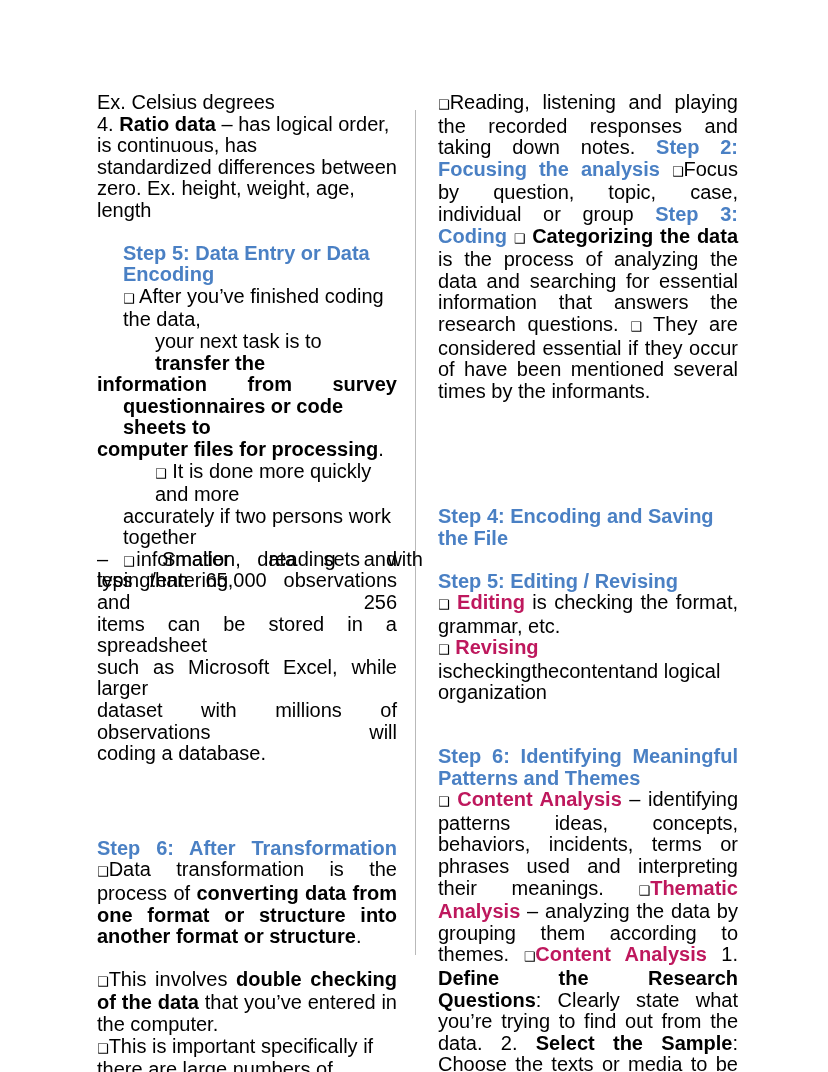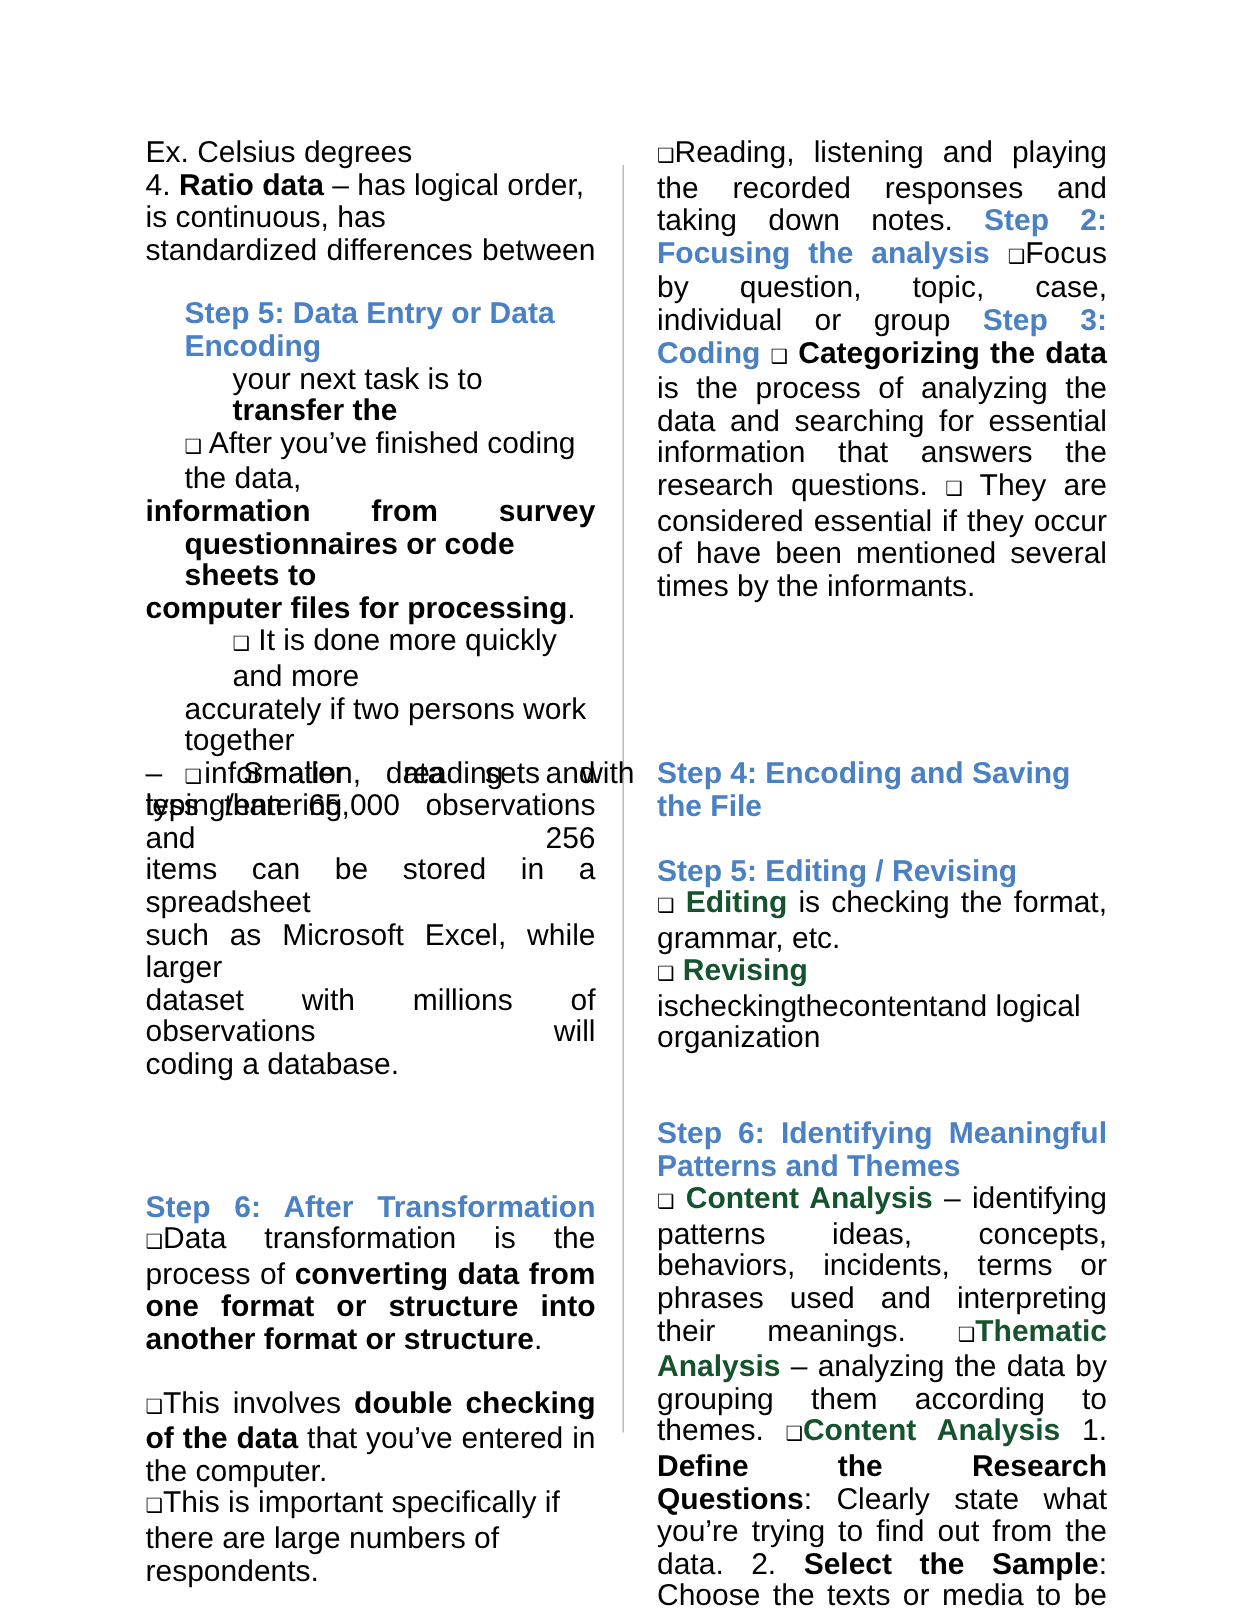--- a/index.html
+++ b/index.html
@@ -45,21 +45,21 @@
   }
 
   p {
     margin: 0;
     padding: 0;
   }
   .just   { text-align: justify; text-align-last: left; }
   .left   { text-align: left; }
   .b      { font-weight: bold; }
   .blue   { color: #4a80c4; font-weight: bold; }
-  .orange { color: #14532d; font-weight: bold; }
+  .orange { color: #be185d; font-weight: bold; }
   .box::before {
     content: "\2751";
   }
   .cb {
     font-family: "DejaVu Sans", sans-serif;
     font-size: 13px;
   }
 
   .gap-s  { height: 10px; }
   .gap-m  { height: 21px; }
@@ -94,28 +94,29 @@
 
   <div id="columns">
 
     <div class="col col-left">
 
       <p class="left">Ex. Celsius degrees</p>
 
       <p class="left"><span>4. </span><span class="b">Ratio data</span><span> – has logical order, is continuous, has</span></p>
 
       <p class="spread">standardized differences between</p>
+      <p class="left">zero. Ex. height, weight, age, length</p>
 
       <div class="gap-m"></div>
 
       <p class="left indent-1 blue">Step 5: Data Entry or Data Encoding</p>
 
+      <p class="left indent-1"><span class="cb box"></span><span> After you’ve finished coding the data,</span></p>
+
       <p class="left indent-2"><span>your next task is to </span><span class="b">transfer the</span></p>
-
-      <p class="left indent-1"><span class="cb box"></span><span> After you’ve finished coding the data,</span></p>
 
       <p class="spread b">information from survey</p>
       <p class="left indent-1 b">questionnaires or code sheets to</p>
       <p class="left"><span class="b">computer files for processing</span><span>.</span></p>
 
       <p class="left indent-2"><span class="cb box"></span><span> It is done more quickly and more</span></p>
       <p class="left indent-1">accurately if two persons work together</p>
 
       <div class="overlap-wrap">
         <p class="spread">– information, reading and typing/entering</p>

